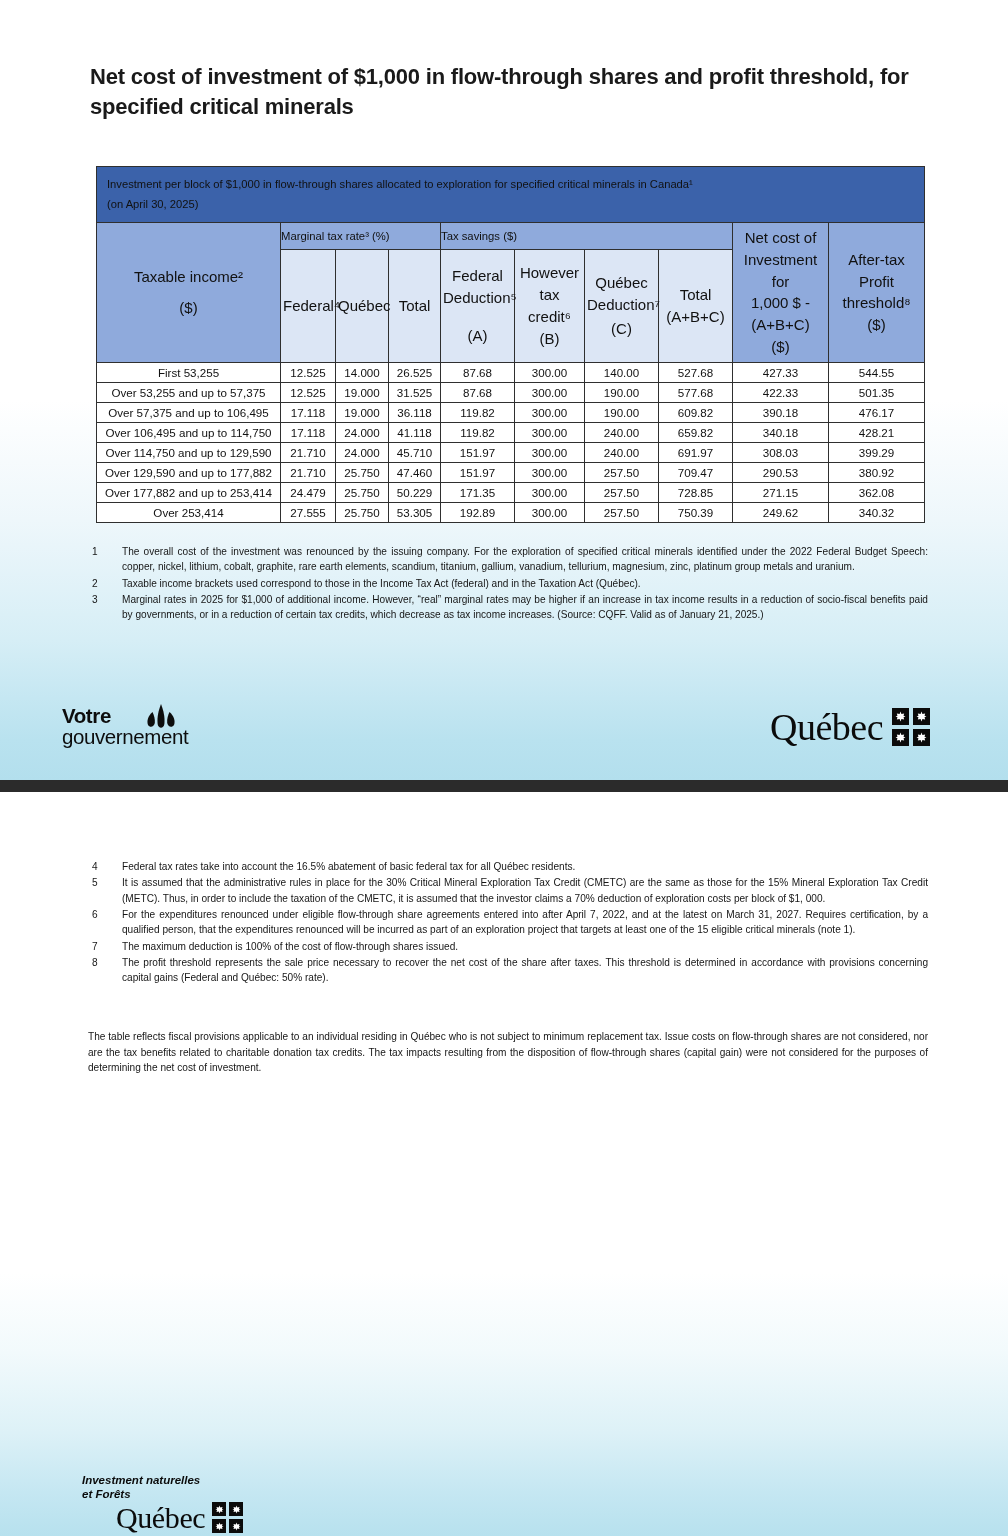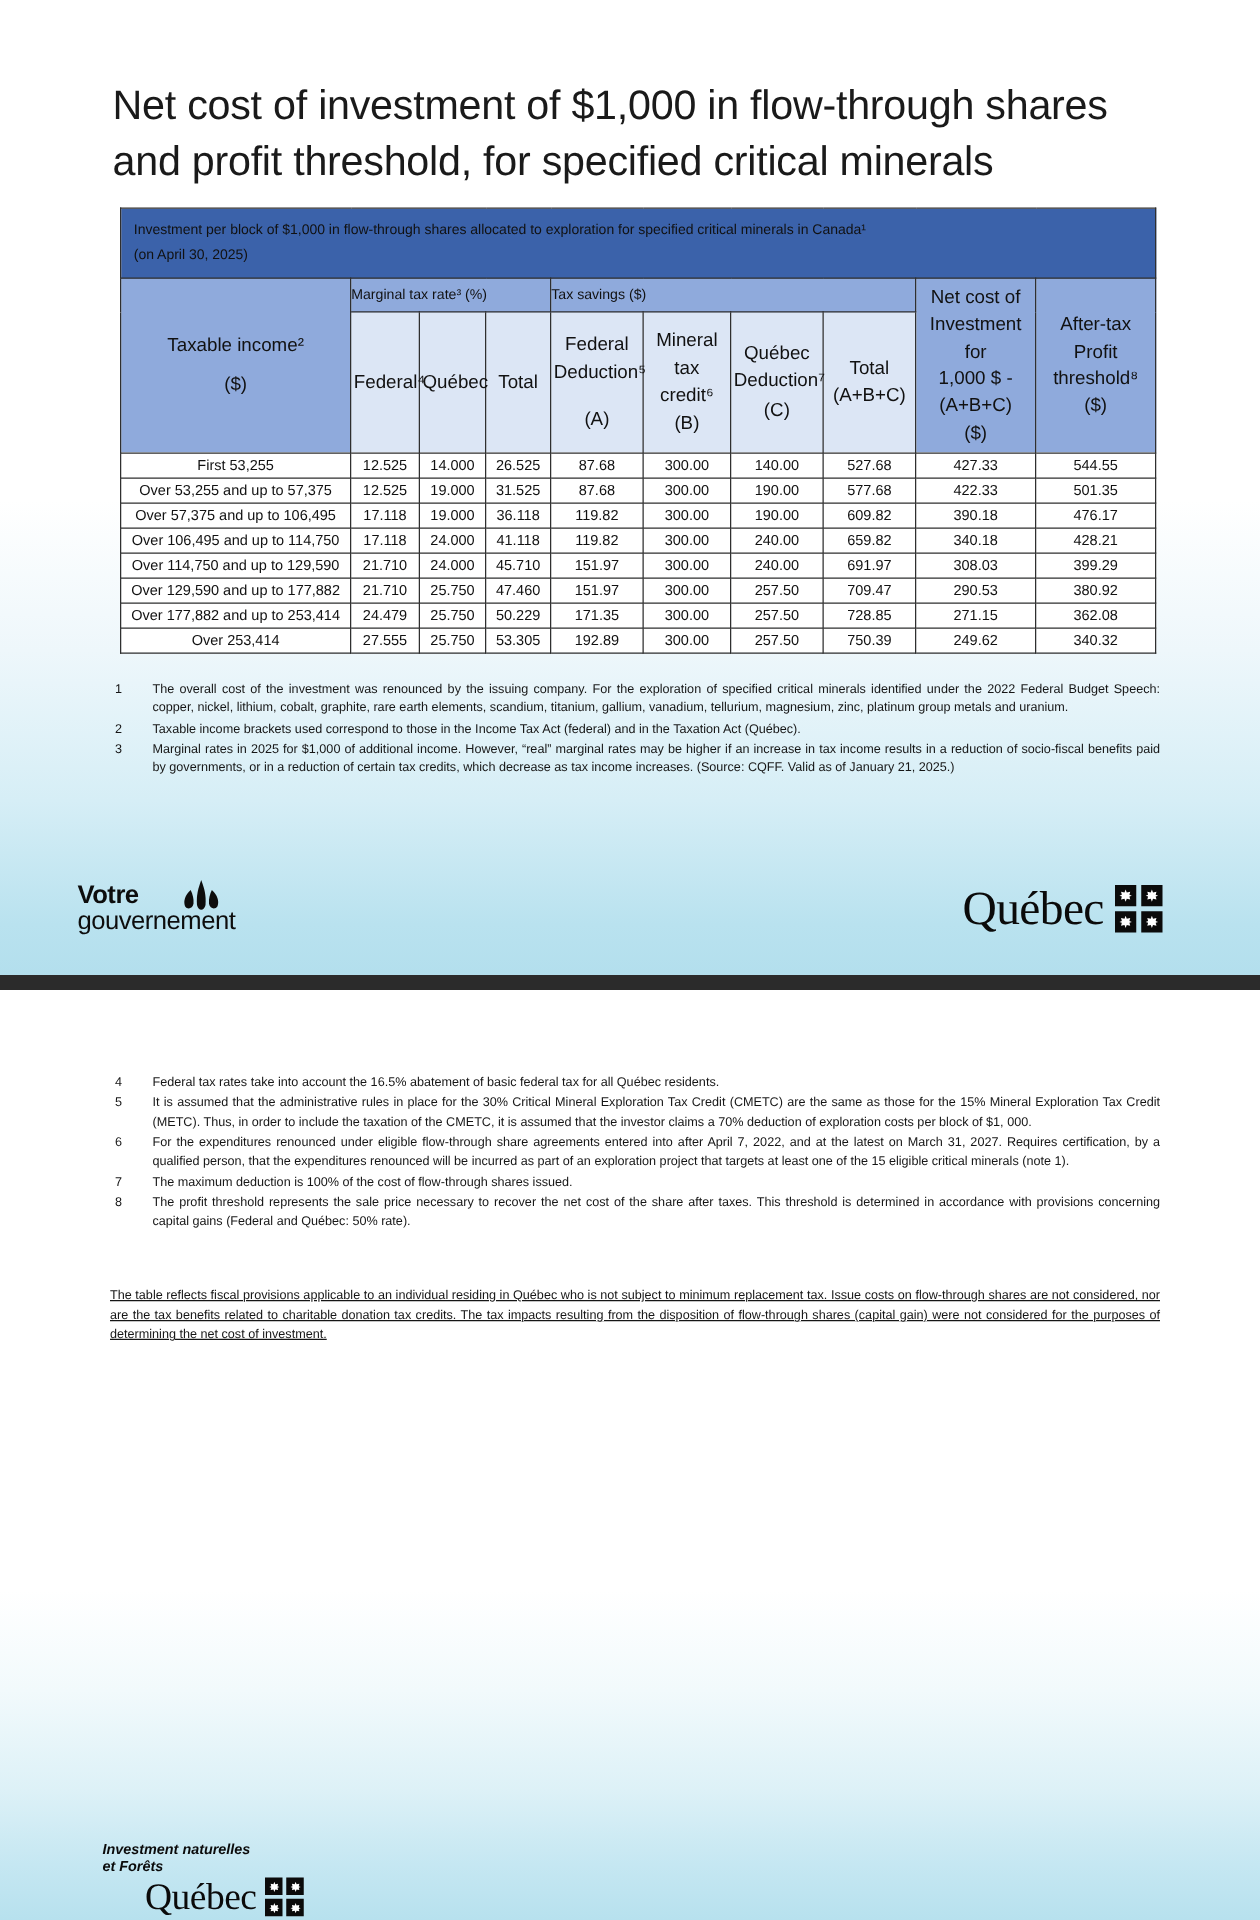--- a/index.html
+++ b/index.html
@@ -28,21 +28,21 @@
       #b7e1ee 744px);
   }
   .page-divider{
     position:absolute;left:0;top:780px;width:1008px;height:12px;
     background:#2b2b2b;
   }
 
   
   .doc-title{
     position:absolute;left:90px;top:62px;width:850px;
-    font-size:33px;line-height:1.35;color:#1a1a1a;font-weight:400;
+    font-size:22px;line-height:1.35;color:#1a1a1a;font-weight:700;
     letter-spacing:-0.2px;
   }
 
   
   .tbl-wrap{position:absolute;left:96px;top:166px;width:828px;}
   table.main{border-collapse:collapse;width:828px;table-layout:fixed;}
   table.main td,table.main th{
     border:1px solid #2f2f2f;
     padding:0;
     font-weight:400;
@@ -69,21 +69,21 @@
   .rowcell.label{}
 
   
   .notes{position:absolute;left:88px;width:840px;font-size:10.1px;color:#161616;line-height:1.52;}
   #notes1{top:544px;}
   #notes2{top:859px;}
   .note{display:flex;margin-bottom:1px;}
   .note .num{width:30px;flex:0 0 30px;text-align:left;padding-left:4px;}
   .note .txt{flex:1;text-align:justify;}
   .para{position:absolute;left:88px;top:1029px;width:840px;font-size:10.1px;
-        color:#161616;line-height:1.55;text-align:justify;text-decoration:underline;}
+        color:#161616;line-height:1.55;text-align:justify;}
 
   
   .votre-logo{position:absolute;left:62px;top:706px;}
   .votre-l1{font-size:20.5px;font-weight:bold;color:#0d0d0d;letter-spacing:-0.4px;line-height:1;}
   .votre-l2{font-size:20.5px;color:#0d0d0d;letter-spacing:-0.4px;line-height:1.05;margin-top:-1px;}
   .fleur{position:absolute;left:78px;top:-2px;}
 
   .qc-logo{position:absolute;left:770px;top:708px;display:flex;align-items:center;gap:9px;}
   .qc-word{font-family:"Liberation Serif", serif;font-size:38px;color:#0b0b0b;line-height:1;letter-spacing:-0.5px;}
   .qc-flag{display:grid;grid-template-columns:repeat(2,17px);grid-template-rows:repeat(2,17px);gap:4px;}
@@ -150,21 +150,21 @@
         <tr>
           <td class="hdr-light hcell">Federal⁴</td>
           <td class="hdr-light hcell">Québec</td>
           <td class="hdr-light hcell">Total</td>
           <td class="hdr-light hcell">
             <div>Federal Deduction⁵</div>
             <div style="height:16px"></div>
             <div>(A)</div>
           </td>
           <td class="hdr-light hcell">
-            <div>Mineral</div>
+            <div>However</div>
             <div>tax</div>
             <div>credit⁶</div>
             <div>(B)</div>
           </td>
           <td class="hdr-light hcell">
             <div>Québec</div>
             <div>Deduction⁷</div>
             <div style="height:2px"></div>
             <div>(C)</div>
           </td>

